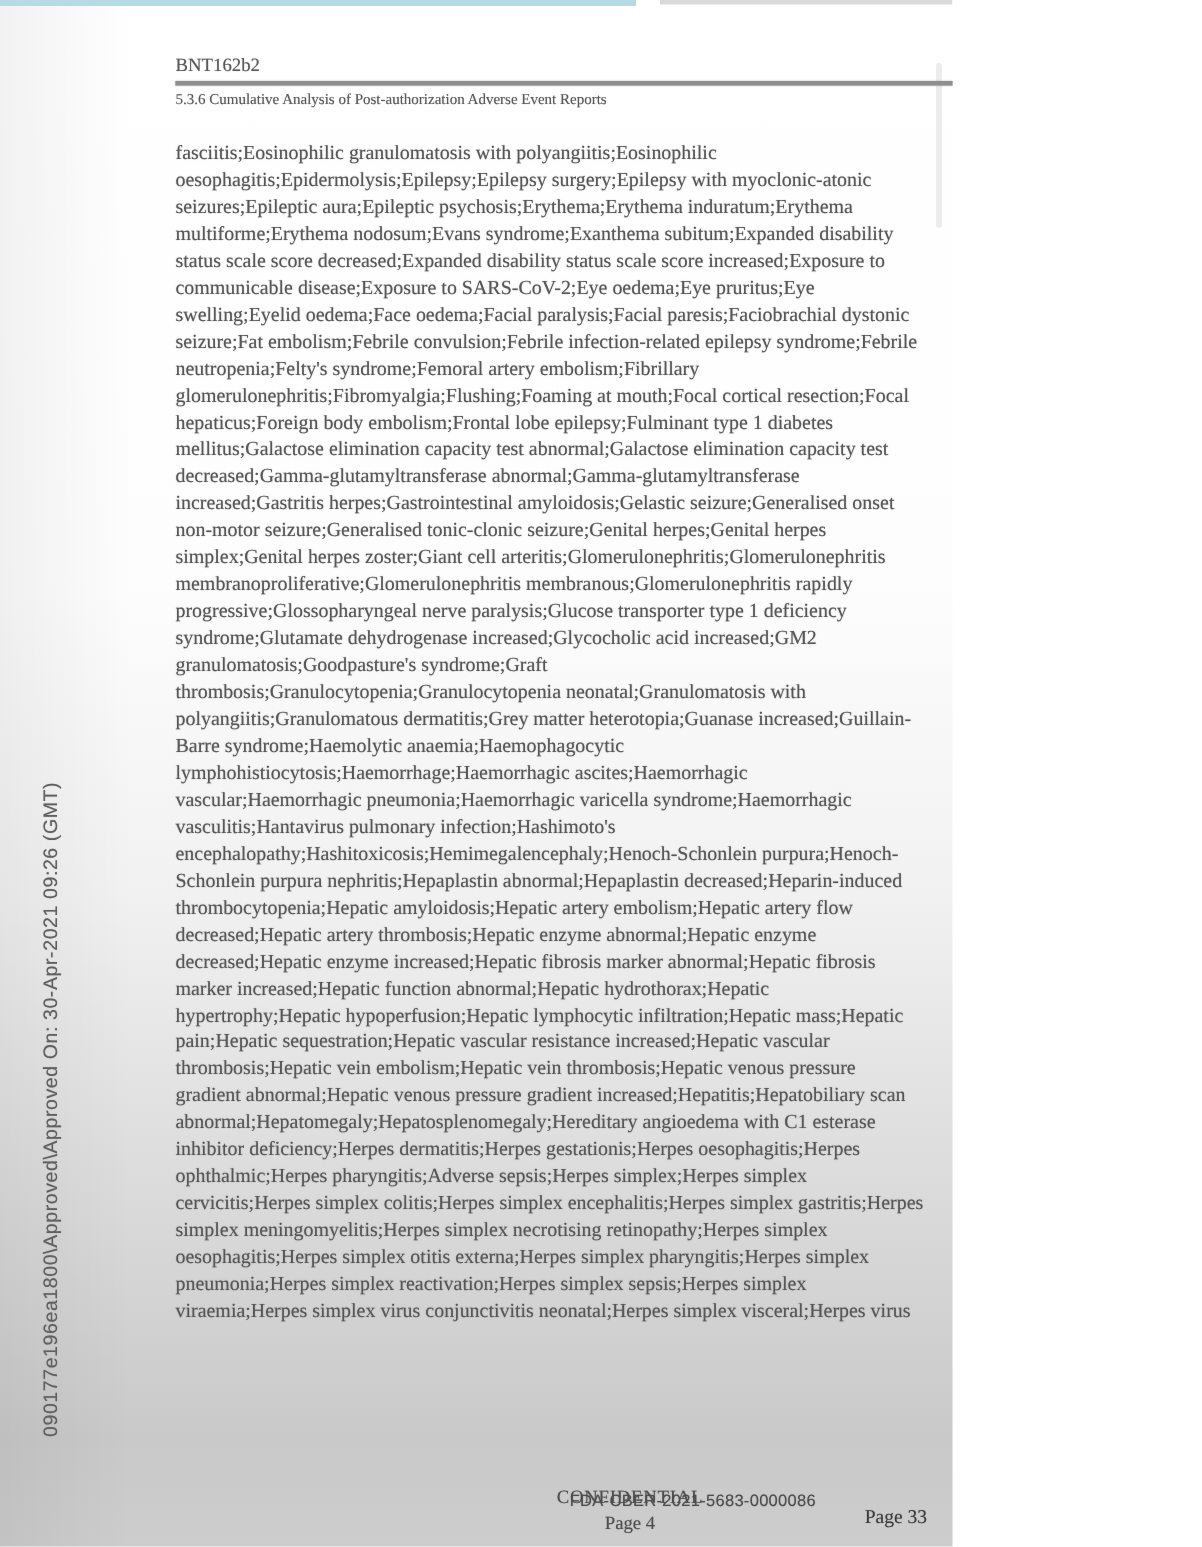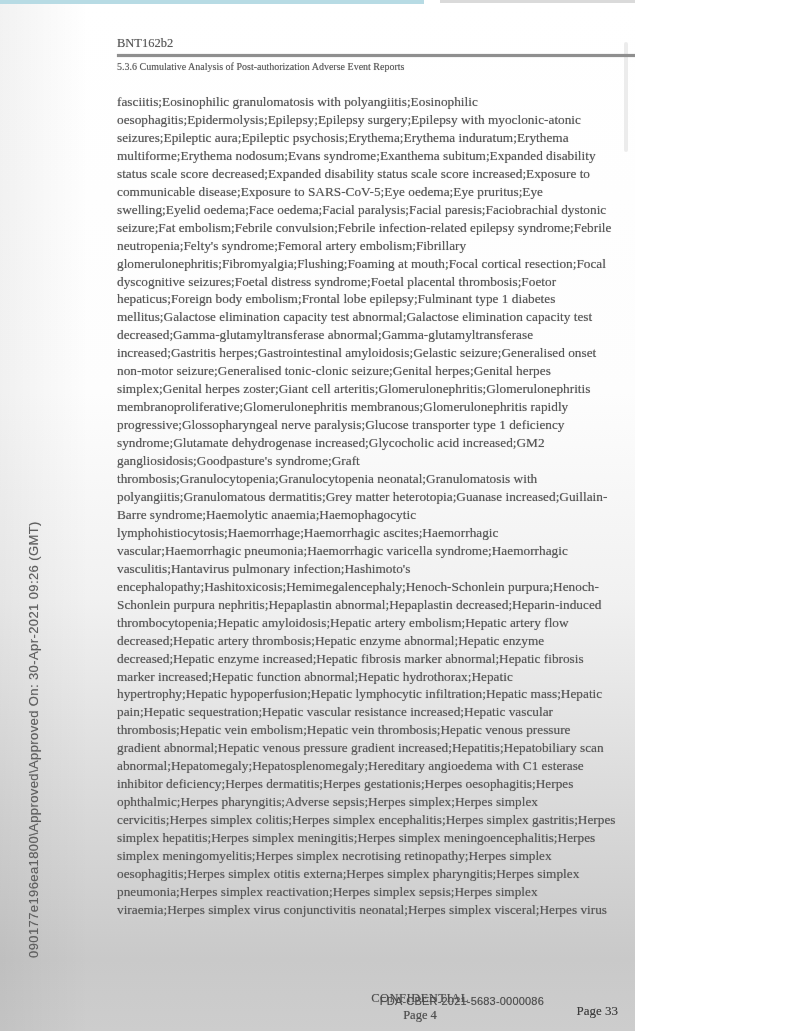--- a/index.html
+++ b/index.html
@@ -93,57 +93,55 @@
     <div class="header-rule"></div>
     <div class="section-title">5.3.6 Cumulative Analysis of Post-authorization Adverse Event Reports</div>
   </div>
 
   <div class="body-text">
       <div class="body-line">fasciitis;Eosinophilic granulomatosis with polyangiitis;Eosinophilic</div>
       <div class="body-line">oesophagitis;Epidermolysis;Epilepsy;Epilepsy surgery;Epilepsy with myoclonic-atonic</div>
       <div class="body-line">seizures;Epileptic aura;Epileptic psychosis;Erythema;Erythema induratum;Erythema</div>
       <div class="body-line">multiforme;Erythema nodosum;Evans syndrome;Exanthema subitum;Expanded disability</div>
       <div class="body-line">status scale score decreased;Expanded disability status scale score increased;Exposure to</div>
-      <div class="body-line">communicable disease;Exposure to SARS-CoV-5;Eye oedema;Eye pruritus;Eye</div>
+      <div class="body-line">communicable disease;Exposure to SARS-CoV-2;Eye oedema;Eye pruritus;Eye</div>
       <div class="body-line">swelling;Eyelid oedema;Face oedema;Facial paralysis;Facial paresis;Faciobrachial dystonic</div>
       <div class="body-line">seizure;Fat embolism;Febrile convulsion;Febrile infection-related epilepsy syndrome;Febrile</div>
       <div class="body-line">neutropenia;Felty's syndrome;Femoral artery embolism;Fibrillary</div>
       <div class="body-line">glomerulonephritis;Fibromyalgia;Flushing;Foaming at mouth;Focal cortical resection;Focal</div>
-      <div class="body-line">dyscognitive seizures;Foetal distress syndrome;Foetal placental thrombosis;Foetor</div>
       <div class="body-line">hepaticus;Foreign body embolism;Frontal lobe epilepsy;Fulminant type 1 diabetes</div>
       <div class="body-line">mellitus;Galactose elimination capacity test abnormal;Galactose elimination capacity test</div>
       <div class="body-line">decreased;Gamma-glutamyltransferase abnormal;Gamma-glutamyltransferase</div>
       <div class="body-line">increased;Gastritis herpes;Gastrointestinal amyloidosis;Gelastic seizure;Generalised onset</div>
       <div class="body-line">non-motor seizure;Generalised tonic-clonic seizure;Genital herpes;Genital herpes</div>
       <div class="body-line">simplex;Genital herpes zoster;Giant cell arteritis;Glomerulonephritis;Glomerulonephritis</div>
       <div class="body-line">membranoproliferative;Glomerulonephritis membranous;Glomerulonephritis rapidly</div>
       <div class="body-line">progressive;Glossopharyngeal nerve paralysis;Glucose transporter type 1 deficiency</div>
       <div class="body-line">syndrome;Glutamate dehydrogenase increased;Glycocholic acid increased;GM2</div>
-      <div class="body-line">gangliosidosis;Goodpasture's syndrome;Graft</div>
+      <div class="body-line">granulomatosis;Goodpasture's syndrome;Graft</div>
       <div class="body-line">thrombosis;Granulocytopenia;Granulocytopenia neonatal;Granulomatosis with</div>
       <div class="body-line">polyangiitis;Granulomatous dermatitis;Grey matter heterotopia;Guanase increased;Guillain-</div>
       <div class="body-line">Barre syndrome;Haemolytic anaemia;Haemophagocytic</div>
       <div class="body-line">lymphohistiocytosis;Haemorrhage;Haemorrhagic ascites;Haemorrhagic</div>
       <div class="body-line">vascular;Haemorrhagic pneumonia;Haemorrhagic varicella syndrome;Haemorrhagic</div>
       <div class="body-line">vasculitis;Hantavirus pulmonary infection;Hashimoto's</div>
       <div class="body-line">encephalopathy;Hashitoxicosis;Hemimegalencephaly;Henoch-Schonlein purpura;Henoch-</div>
       <div class="body-line">Schonlein purpura nephritis;Hepaplastin abnormal;Hepaplastin decreased;Heparin-induced</div>
       <div class="body-line">thrombocytopenia;Hepatic amyloidosis;Hepatic artery embolism;Hepatic artery flow</div>
       <div class="body-line">decreased;Hepatic artery thrombosis;Hepatic enzyme abnormal;Hepatic enzyme</div>
       <div class="body-line">decreased;Hepatic enzyme increased;Hepatic fibrosis marker abnormal;Hepatic fibrosis</div>
       <div class="body-line">marker increased;Hepatic function abnormal;Hepatic hydrothorax;Hepatic</div>
       <div class="body-line">hypertrophy;Hepatic hypoperfusion;Hepatic lymphocytic infiltration;Hepatic mass;Hepatic</div>
       <div class="body-line">pain;Hepatic sequestration;Hepatic vascular resistance increased;Hepatic vascular</div>
       <div class="body-line">thrombosis;Hepatic vein embolism;Hepatic vein thrombosis;Hepatic venous pressure</div>
       <div class="body-line">gradient abnormal;Hepatic venous pressure gradient increased;Hepatitis;Hepatobiliary scan</div>
       <div class="body-line">abnormal;Hepatomegaly;Hepatosplenomegaly;Hereditary angioedema with C1 esterase</div>
       <div class="body-line">inhibitor deficiency;Herpes dermatitis;Herpes gestationis;Herpes oesophagitis;Herpes</div>
       <div class="body-line">ophthalmic;Herpes pharyngitis;Adverse sepsis;Herpes simplex;Herpes simplex</div>
       <div class="body-line">cervicitis;Herpes simplex colitis;Herpes simplex encephalitis;Herpes simplex gastritis;Herpes</div>
-      <div class="body-line">simplex hepatitis;Herpes simplex meningitis;Herpes simplex meningoencephalitis;Herpes</div>
       <div class="body-line">simplex meningomyelitis;Herpes simplex necrotising retinopathy;Herpes simplex</div>
       <div class="body-line">oesophagitis;Herpes simplex otitis externa;Herpes simplex pharyngitis;Herpes simplex</div>
       <div class="body-line">pneumonia;Herpes simplex reactivation;Herpes simplex sepsis;Herpes simplex</div>
       <div class="body-line">viraemia;Herpes simplex virus conjunctivitis neonatal;Herpes simplex visceral;Herpes virus</div>
     </div>
 
   <div class="watermark">090177e196ea1800\Approved\Approved On: 30-Apr-2021 09:26 (GMT)</div>
 
   <div class="footer-center">
     <div class="footer-confidential">CONFIDENTIAL</div>

